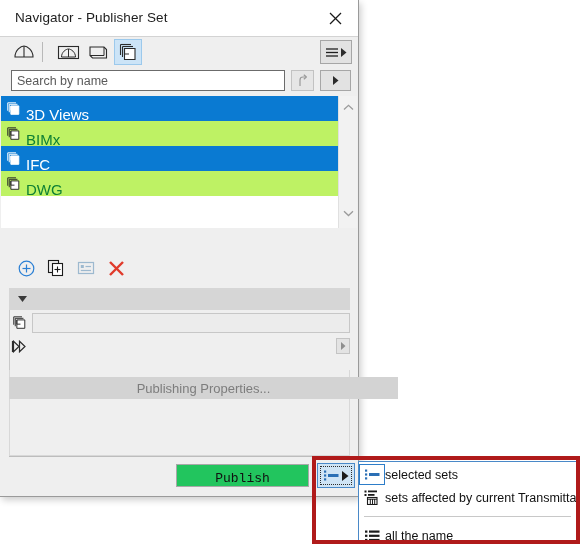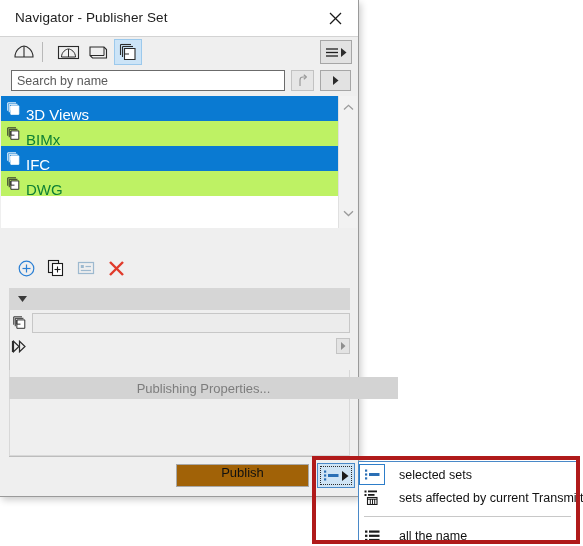--- a/index.html
+++ b/index.html
@@ -277,24 +277,24 @@
     left: 9px; top: 288px;
     width: 1px; height: 168px;
     background: #c9c9c9;
   }
 
   
   .publish-btn {
     position: absolute;
     left: 176px; top: 464px;
     width: 133px; height: 23px;
-    background: #a16207;
+    background: #22c55e;
     border: 1px solid #a8a8a8;
     box-sizing: border-box;
-    display: flex; align-items: flex-start; justify-content: center;
+    display: flex; align-items: flex-end; justify-content: center; font-family: Liberation Mono, monospace;
   }
   .publish-btn span {
     font-size: 13px;
     color: #111111;
   }
 
   
   .split-btn {
     position: absolute;
     left: 317px; top: 463px;
@@ -331,21 +331,20 @@
   }
   .menu-item .mi-ic {
     width: 26px;
     display: flex; align-items: center; justify-content: center;
     flex: 0 0 26px;
   }
   .menu-item .mi-lbl {
     font-size: 12.5px;
     color: #111111;
     white-space: nowrap;
-    margin-left: 14px;
   }
   .menu-item.active .mi-ic {
     border: 1px solid #2d7dc9;
     height: 21px;
     box-sizing: border-box;
     background: #ffffff;
   }
   .menu-sep {
     height: 1px;
     background: #c8c8c8;

